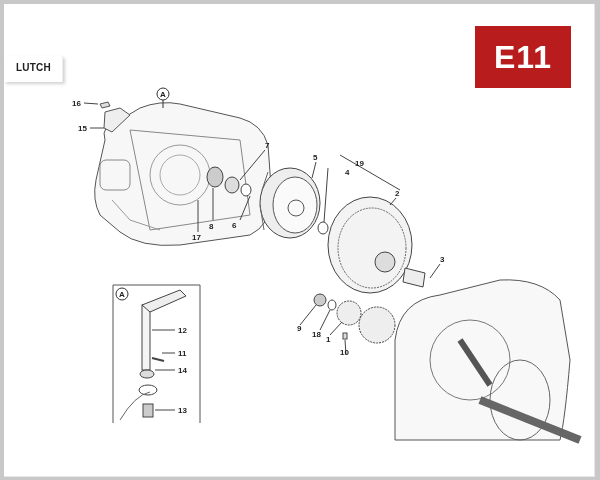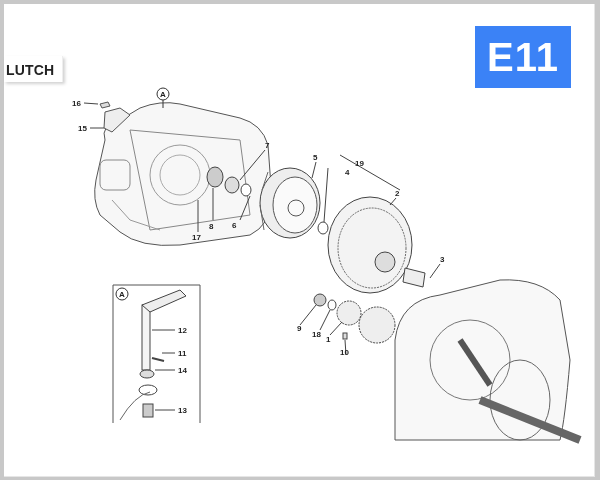--- a/index.html
+++ b/index.html
@@ -1,20 +1,20 @@
 <!DOCTYPE html>
 <html><head>
 <meta charset="utf-8">
 <style>
   html, body { margin:0; padding:0; }
   body { width:600px; height:480px; background:#c8c8c8; position:relative; overflow:hidden; font-family:"Liberation Sans", sans-serif; }
   .frame { position:absolute; left:4px; top:4px; width:590px; height:472px; background:#ffffff; border-right:1px solid #e6e6e6; border-bottom:1px solid #e6e6e6; }
   .title-tab { position:absolute; left:4px; top:56px; width:58px; height:26px; background:#fff; box-shadow:2px 2px 3px rgba(0,0,0,0.18); border-right:1px solid #eee; }
-  .title-tab span { position:absolute; left:2px; top:6px; font-size:14px; font-weight:bold; color:#222; letter-spacing:0.2px; }
-  .badge { position:absolute; left:475px; top:26px; width:96px; height:62px; background:#3b82f6; color:#fff; font-weight:bold; font-size:40px; display:flex; align-items:center; justify-content:center; letter-spacing:1px; }
+  .title-tab span { position:absolute; left:12px; top:6px; font-size:10px; font-weight:bold; color:#222; letter-spacing:0.2px; }
+  .badge { position:absolute; left:475px; top:26px; width:96px; height:62px; background:#b91c1c; color:#fff; font-weight:bold; font-size:32px; display:flex; align-items:center; justify-content:center; letter-spacing:1px; }
   svg.diagram { position:absolute; left:0; top:0; }
   .lbl { font-family:"Liberation Sans", sans-serif; font-size:8px; font-weight:bold; fill:#222; }
 </style>
 </head>
 <body>
 
 <div class="frame"></div>
 
 <div class="title-tab">
   <span>LUTCH</span>

